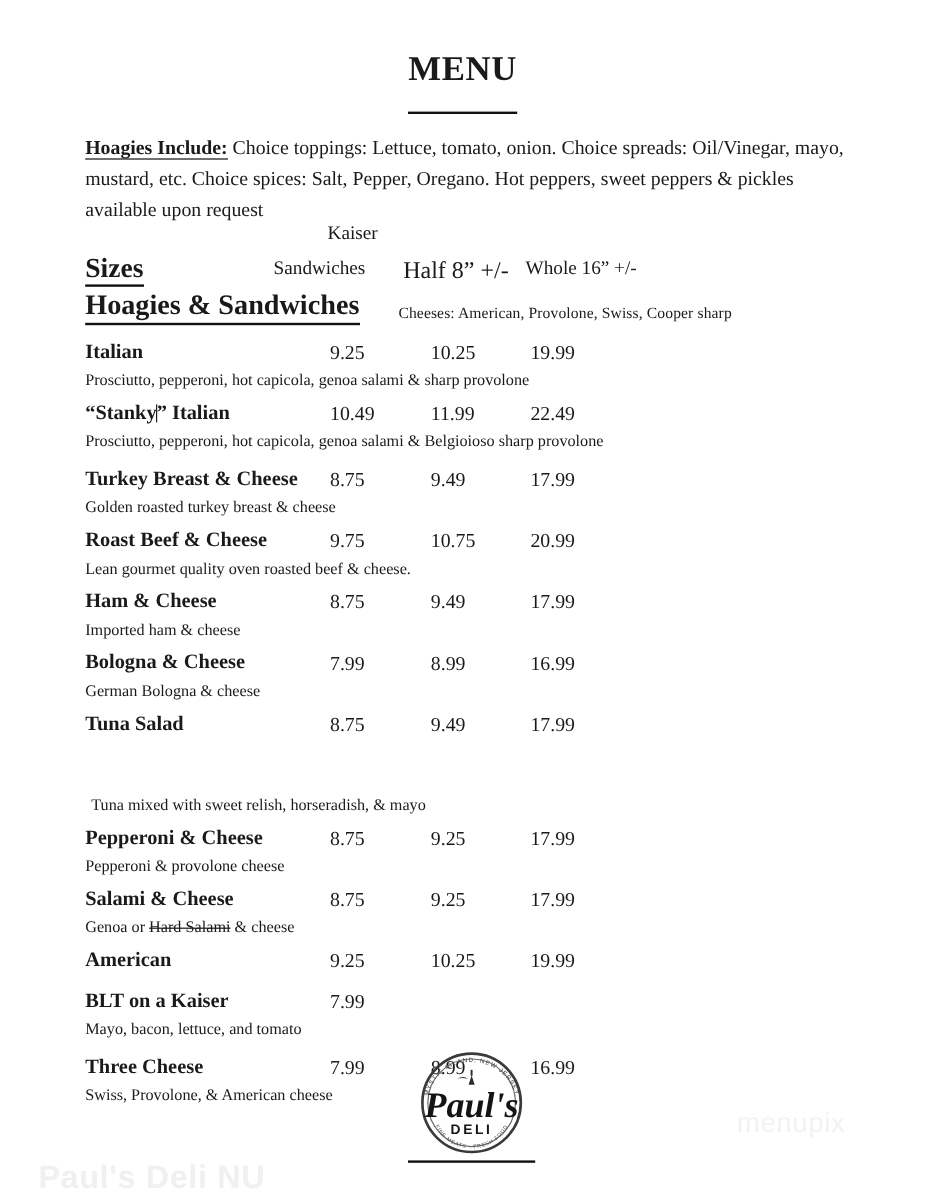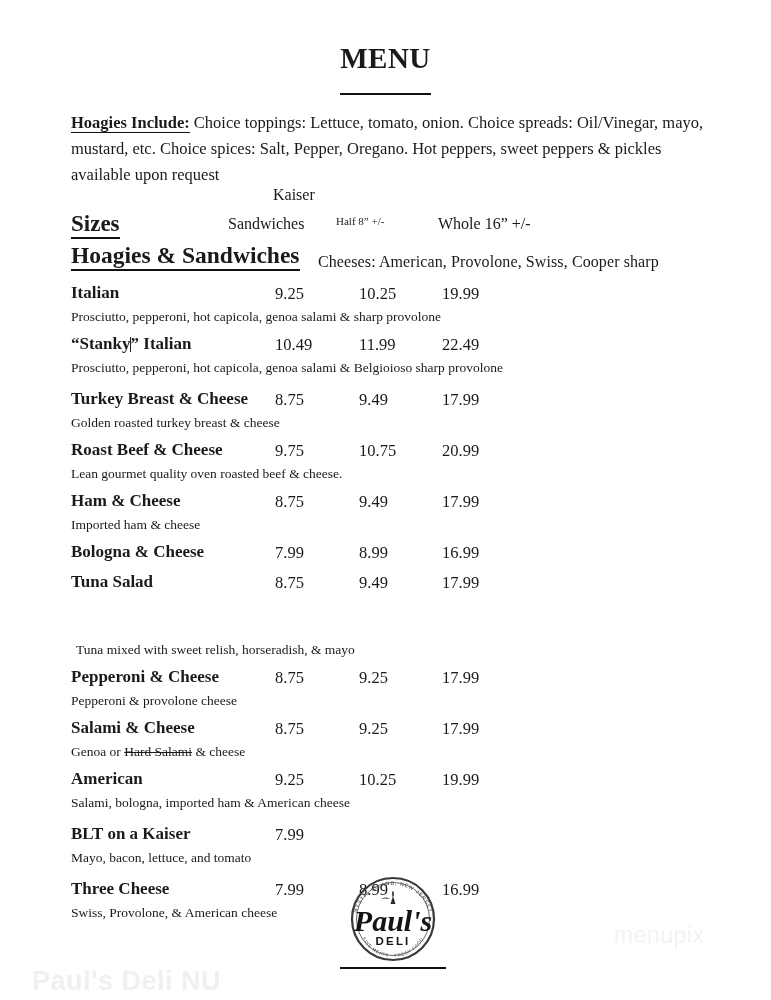--- a/index.html
+++ b/index.html
@@ -83,21 +83,21 @@
   .col-sandwiches {
     position: absolute;
     left: 157px;
     top: 4px;
     font-size: 16px;
   }
   .col-half {
     position: absolute;
     left: 265px;
     top: 4px;
-    font-size: 11px;
+    font-size: 20px;
   }
   .col-whole {
     position: absolute;
     left: 367px;
     top: 4px;
     font-size: 16px;
   }
 
   
   .section-row {
@@ -114,23 +114,23 @@
     font-size: 23.5px;
     font-weight: bold;
     line-height: 1.1;
   }
   .section-title span {
     border-bottom: 2.2px solid #111;
     padding-bottom: 1px;
   }
   .section-note {
     position: absolute;
-    left: 247px;
+    left: 261px;
     top: 10px;
-    font-size: 16px;
+    font-size: 13px;
     letter-spacing: 0.1px;
   }
 
   
   .items {
     position: absolute;
     top: 283px;
     left: 71px;
     width: 660px;
   }
@@ -304,20 +304,21 @@
         </div>
         <div class="item-desc">Imported ham &amp; cheese</div>
       </div>
       <div class="item gap-sm">
         <div class="item-main">
           <div class="item-name">Bologna &amp; Cheese</div>
           <div class="price c1">7.99</div>
           <div class="price c2">8.99</div>
           <div class="price c3">16.99</div>
         </div>
+        <div class="item-desc">German Bologna &amp; cheese</div>
       </div>
       <div class="item gap-sm">
         <div class="item-main">
           <div class="item-name">Tuna Salad</div>
           <div class="price c1">8.75</div>
           <div class="price c2">9.49</div>
           <div class="price c3">17.99</div>
         </div>
         <div class="item-desc indent">Tuna mixed with sweet relish, horseradish, &amp; mayo</div>
       </div>
@@ -339,21 +340,20 @@
         </div>
         <div class="item-desc"><span>Genoa or </span><s>Hard Salami</s><span> &amp; cheese</span></div>
       </div>
       <div class="item gap-md">
         <div class="item-main">
           <div class="item-name">American</div>
           <div class="price c1">9.25</div>
           <div class="price c2">10.25</div>
           <div class="price c3">19.99</div>
         </div>
-        <div class="item-desc">Salami, bologna, imported ham &amp; American cheese</div>
       </div>
       <div class="item gap-md">
         <div class="item-main">
           <div class="item-name">BLT on a Kaiser</div>
           <div class="price c1">7.99</div>
         </div>
         <div class="item-desc">Mayo, bacon, lettuce, and tomato</div>
       </div>
       <div class="item gap-sm">
         <div class="item-main">

